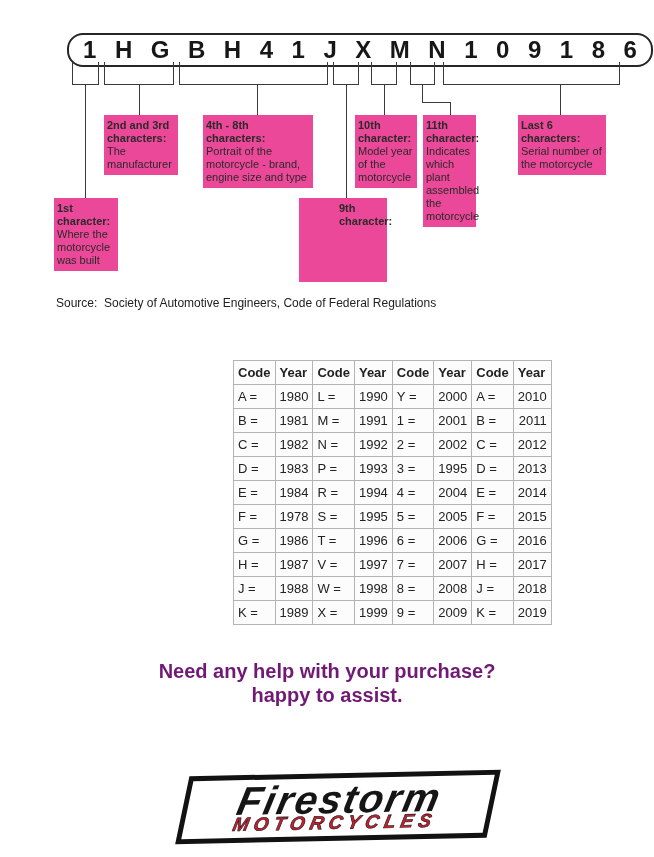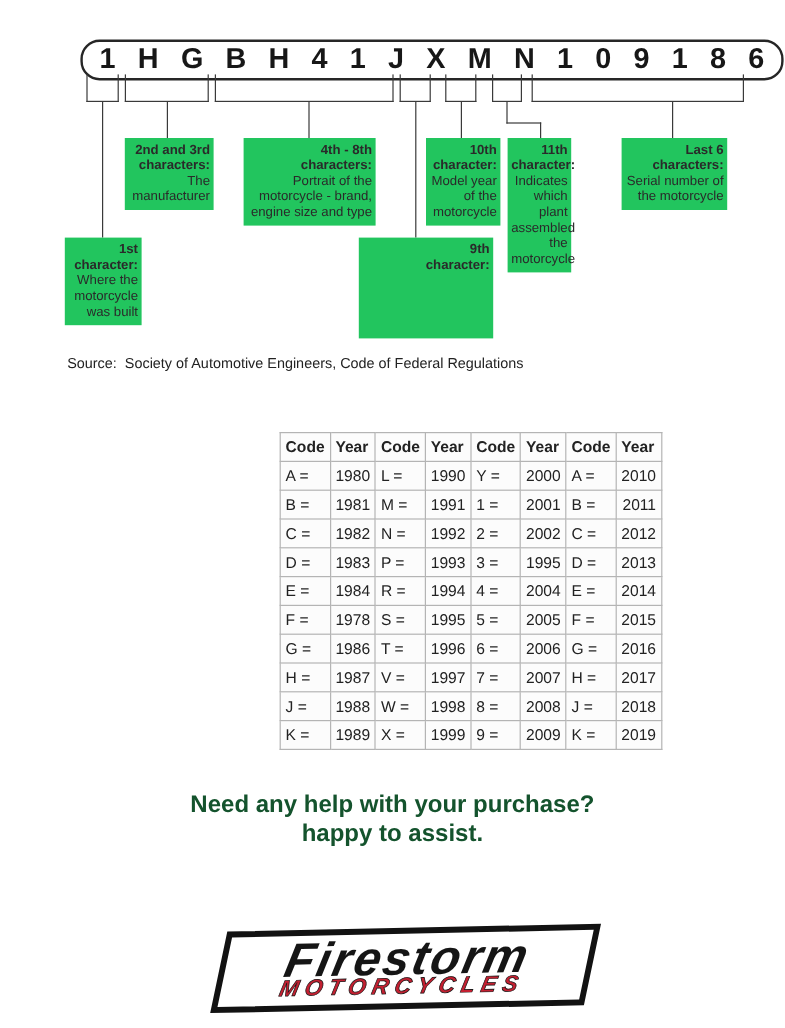--- a/index.html
+++ b/index.html
@@ -34,48 +34,48 @@
   #stem-2  { left:139px; top:85px; height:30px; }
   #stem-3  { left:257px; top:85px; height:30px; }
   #stem-9  { left:346px; top:85px; height:113px; }
   #stem-10 { left:384px; top:85px; height:30px; }
   #stem-11a{ left:422px; top:85px; height:18px; }
   #stem-11b{ left:422px; top:102px; width:29px; }
   #stem-11c{ left:450px; top:102px; height:13px; }
   #stem-l6 { left:560px; top:85px; height:30px; }
 
   
-  .note { position:absolute; background:#22c55e; text-align:right;
+  .note { position:absolute; background:#ec4899; text-align:left;
     font-size:11px; line-height:13px; color:#2a2a2a; padding:4px 3px; box-sizing:border-box; }
   .note .t { font-weight:bold; }
   #note-1   { left:54px;  top:198px; width:64px;  min-height:67px; }
   #note-23  { left:104px; top:115px; width:74px;  min-height:57px; }
   #note-48  { left:203px; top:115px; width:110px; min-height:68px; }
-  #note-9   { left:299px; top:198px; width:112px; min-height:84px;padding-left:40px; }
+  #note-9   { left:299px; top:198px; width:88px; min-height:84px;padding-left:40px; }
   #note-10  { left:355px; top:115px; width:62px;  min-height:68px; }
   #note-11  { left:423px; top:115px; width:53px;  min-height:90px; }
   #note-l6  { left:518px; top:115px; width:88px;  min-height:56px; }
 
   .source { position:absolute; left:56px; top:296px; font-size:12px; color:#222;
     white-space:pre-wrap;text-align:center; }
 
   
   .year-table { position:absolute; left:185px; top:360px; border-collapse:collapse;
     table-layout:fixed; font-size:13px; color:#222;margin-left:48px; }
   .year-table th, .year-table td { border:1px solid #b4b4b4; background:#fcfcfc;
     height:23px; padding:0 4px; overflow:hidden; }
   .year-table th { font-weight:bold; font-size:13px; text-align:left; }
   .col-code { width:28px; }
   .col-year { width:25px; }
   td.code { text-align:left; }
   td.year { text-align:right; }
 
   
   .help { position:absolute; left:0; top:659px; width:654px; text-align:center;
-    font-weight:bold; font-size:20px; line-height:24px; color:#14532d; }
+    font-weight:bold; font-size:20px; line-height:24px; color:#701a75; }
 
   
   .logo { position:absolute; left:183px; top:773px; width:300px; height:58px;
     border:5px solid #121212; background:#fff;
     transform:skewX(-13deg) rotate(-1.2deg);
     display:flex; flex-direction:column; align-items:center; justify-content:center; }
   .logo-main { font-weight:bold; font-style:italic; font-size:40px; line-height:34px;
     letter-spacing:2px; }
   .logo-sub { font-weight:bold; font-style:italic; font-size:19px; line-height:18px;
     letter-spacing:5px; margin-top:-2px; -webkit-text-stroke:0.6px #121212; }

